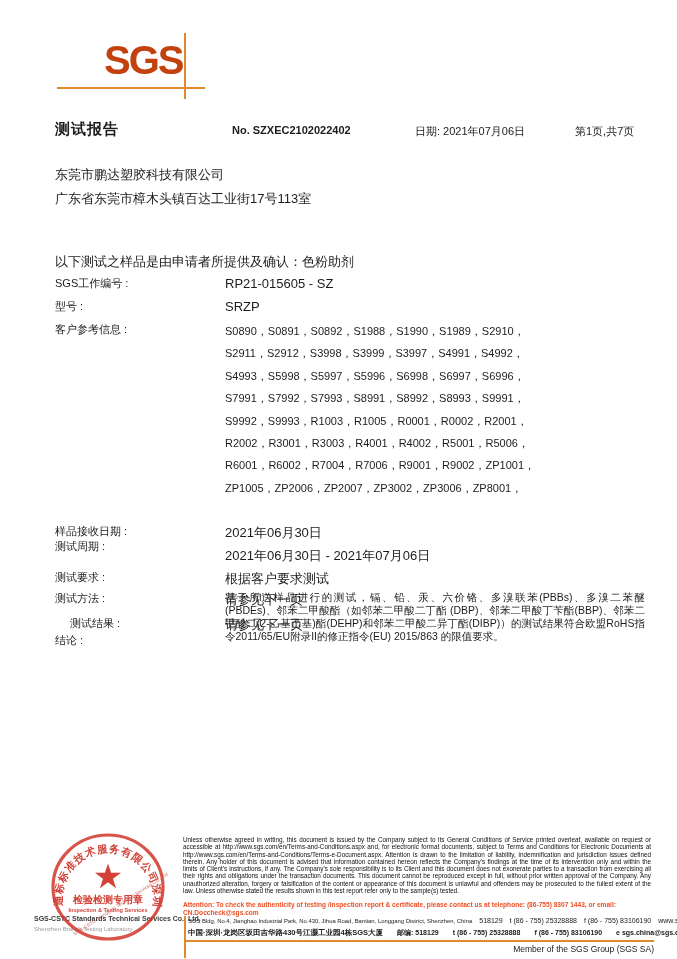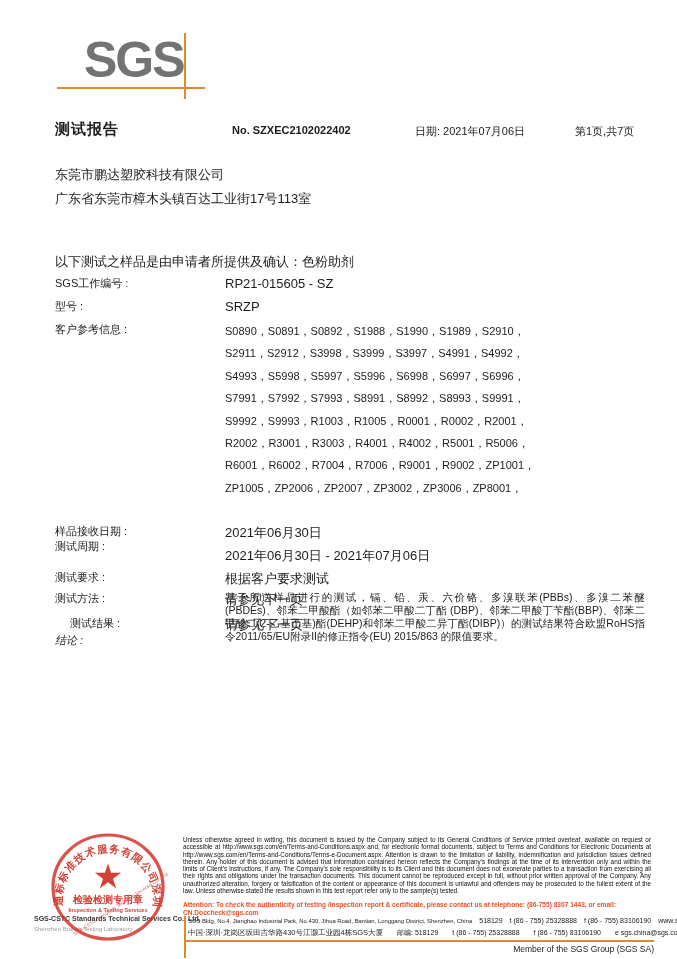--- a/index.html
+++ b/index.html
@@ -3,21 +3,21 @@
 <meta charset="utf-8">
 <style>
   html,body{margin:0;padding:0;background:#ffffff;}
   #page{
     position:relative;width:677px;height:959px;background:#ffffff;overflow:hidden;
     font-family:"Liberation Sans","DejaVu Sans",sans-serif;color:#1c1c1c;
   }
   .abs{position:absolute;}
   .lbl{font-size:11px;color:#1c1c1c;}
   .val{font-size:13px;color:#1c1c1c;}
-  .logo-text{font-weight:bold;font-size:50px;color:#737373;letter-spacing:-2px;line-height:54px;}
+  .logo-text{font-weight:bold;font-size:40px;color:#c2410c;letter-spacing:-2px;line-height:54px;margin-left:20px;}
   .rule-orange{background:#e08a2e;}
   .title{font-size:15px;font-weight:bold;letter-spacing:1px;font-family:Liberation Mono, monospace;}
   .hdr-meta{font-size:11px;}
   .reflines{line-height:22.4px;font-size:11px;}
   .conclusion{font-size:10.5px;line-height:12.9px;text-align:justify;}
   .disclaimer{font-size:6.35px;line-height:7.25px;text-align:justify;color:#101010;}
   .attention{font-size:6.6px;line-height:7.6px;font-weight:bold;color:#ef4e23;}
   .addr-row{display:flex;align-items:baseline;white-space:nowrap;}
   .addr-sm{font-size:5.9px;color:#222;}
   .addr-md{font-size:7px;color:#222;}
@@ -72,21 +72,21 @@
 
   <div class="abs lbl" style="left:55px;top:570px;">测试要求 :</div>
   <div class="abs val" style="left:225px;top:570px;">根据客户要求测试</div>
 
   <div class="abs lbl" style="left:55px;top:591px;">测试方法 :</div>
   <div class="abs val" style="left:225px;top:591px;">请参见下一页</div>
 
   <div class="abs lbl" style="left:55px;top:616px;margin-left:15px;">测试结果 :</div>
   <div class="abs val" style="left:225px;top:616px;">请参见下一页</div>
 
-  <div class="abs lbl" style="left:55px;top:633px;font-style:italic;">结论 :</div>
+  <div class="abs lbl" style="left:55px;top:633px;">结论 :</div>
   <div class="abs conclusion" style="left:225px;top:591px;width:420px;">基于所送样品进行的测试，镉、铅、汞、六价铬、多溴联苯(PBBs)、多溴二苯醚(PBDEs)、邻苯二甲酸酯（如邻苯二甲酸二丁酯 (DBP)、邻苯二甲酸丁苄酯(BBP)、邻苯二甲酸二(2-乙基己基)酯(DEHP)和邻苯二甲酸二异丁酯(DIBP)）的测试结果符合欧盟RoHS指令2011/65/EU附录II的修正指令(EU) 2015/863 的限值要求。</div>
 
   <div class="abs stamp" style="left:48px;top:832px;width:120px;height:112px;">
     <svg width="120" height="112" viewBox="0 0 120 112" preserveAspectRatio="none">
       <defs>
         <path id="ringpath" d="M 15,76 A 46,46 0 1 1 105,76"></path>
       </defs>
       <ellipse cx="60" cy="55" rx="55" ry="52" fill="none" stroke="#cf3125" stroke-width="3.2" opacity="0.9"></ellipse>
       <text font-size="10.5" fill="#cf3125" font-weight="bold" letter-spacing="1">
         <textPath href="#ringpath" startOffset="2">通标标准技术服务有限公司深圳分公司</textPath>
@@ -103,21 +103,21 @@
   <div class="abs disclaimer" style="left:183px;top:836px;width:468px;">Unless otherwise agreed in writing, this document is issued by the Company subject to its General Conditions of Service printed overleaf, available on request or accessible at http://www.sgs.com/en/Terms-and-Conditions.aspx and, for electronic format documents, subject to Terms and Conditions for Electronic Documents at http://www.sgs.com/en/Terms-and-Conditions/Terms-e-Document.aspx. Attention is drawn to the limitation of liability, indemnification and jurisdiction issues defined therein. Any holder of this document is advised that information contained hereon reflects the Company's findings at the time of its intervention only and within the limits of Client's instructions, if any. The Company's sole responsibility is to its Client and this document does not exonerate parties to a transaction from exercising all their rights and obligations under the transaction documents. This document cannot be reproduced except in full, without prior written approval of the Company. Any unauthorized alteration, forgery or falsification of the content or appearance of this document is unlawful and offenders may be prosecuted to the fullest extent of the law. Unless otherwise stated the results shown in this test report refer only to the sample(s) tested.</div>
   <div class="abs attention" style="left:183px;top:901px;width:468px;">Attention: To check the authenticity of testing /inspection report &amp; certificate, please contact us at telephone: (86-755) 8307 1443, or email: CN.Doccheck@sgs.com</div>
 
   <div class="abs addr-row" style="left:188px;top:917px;width:466px;gap:7px;">
     <span class="addr-sm">SGS Bldg, No.4, Jianghao Industrial Park, No.430, Jihua Road, Bantian, Longgang District, Shenzhen, China</span>
     <span class="addr-md">518129</span>
     <span class="addr-md">t (86 - 755) 25328888</span>
     <span class="addr-md">f (86 - 755) 83106190</span>
     <span class="addr-md">www.sgsgroup.com.cn</span>
   </div>
-  <div class="abs addr-row" style="left:188px;top:928px;width:466px;gap:14px;">
+  <div class="abs addr-row" style="left:188px;top:928px;width:466px;gap:14px;font-weight:bold;">
     <span class="addr-cn">中国·深圳·龙岗区坂田吉华路430号江灏工业园4栋SGS大厦</span>
     <span class="addr-md">邮编: 518129</span>
     <span class="addr-md">t (86 - 755) 25328888</span>
     <span class="addr-md">f (86 - 755) 83106190</span>
     <span class="addr-md">e sgs.china@sgs.com</span>
   </div>
 
   <div class="abs rule-orange" style="left:184px;top:916px;width:1.6px;height:42px;"></div>
   <div class="abs rule-orange" style="left:186px;top:940px;width:468px;height:1.6px;"></div>
 

